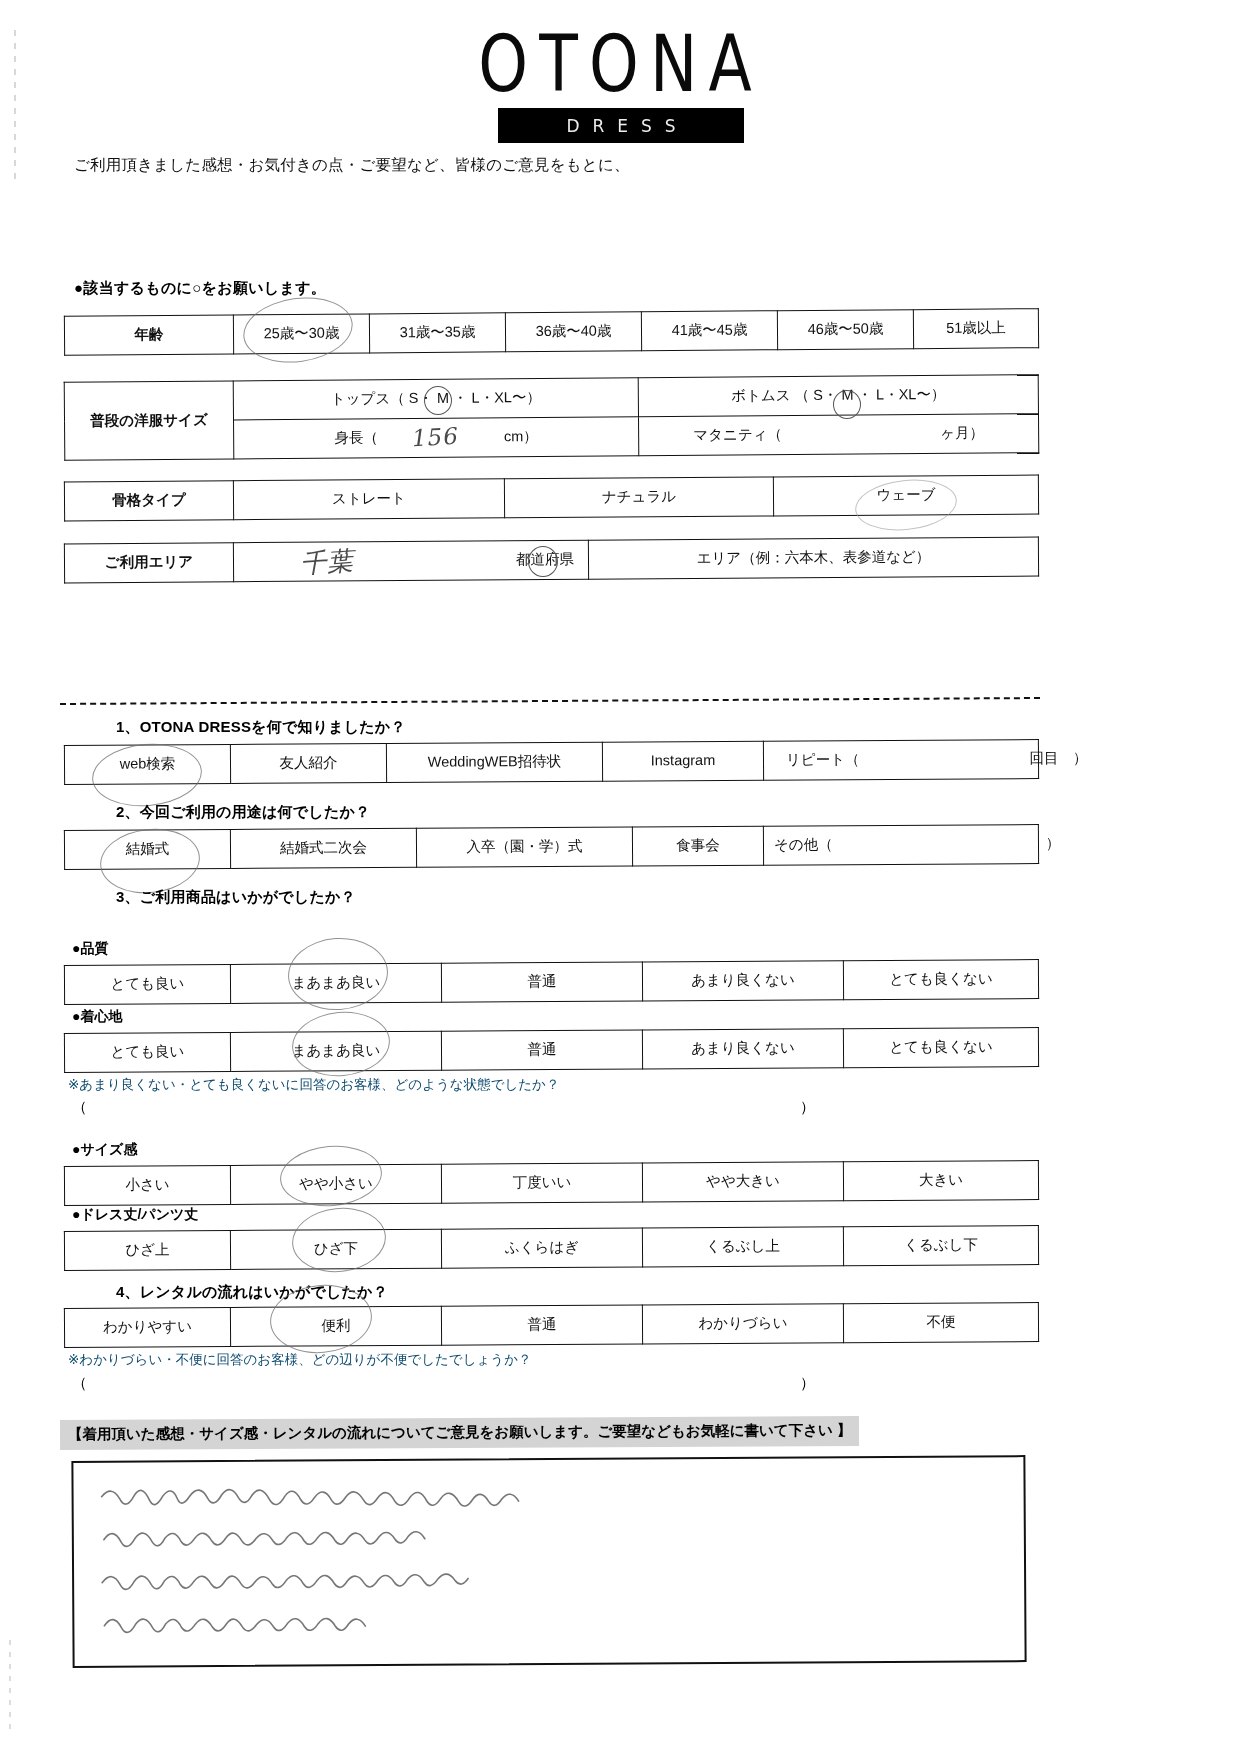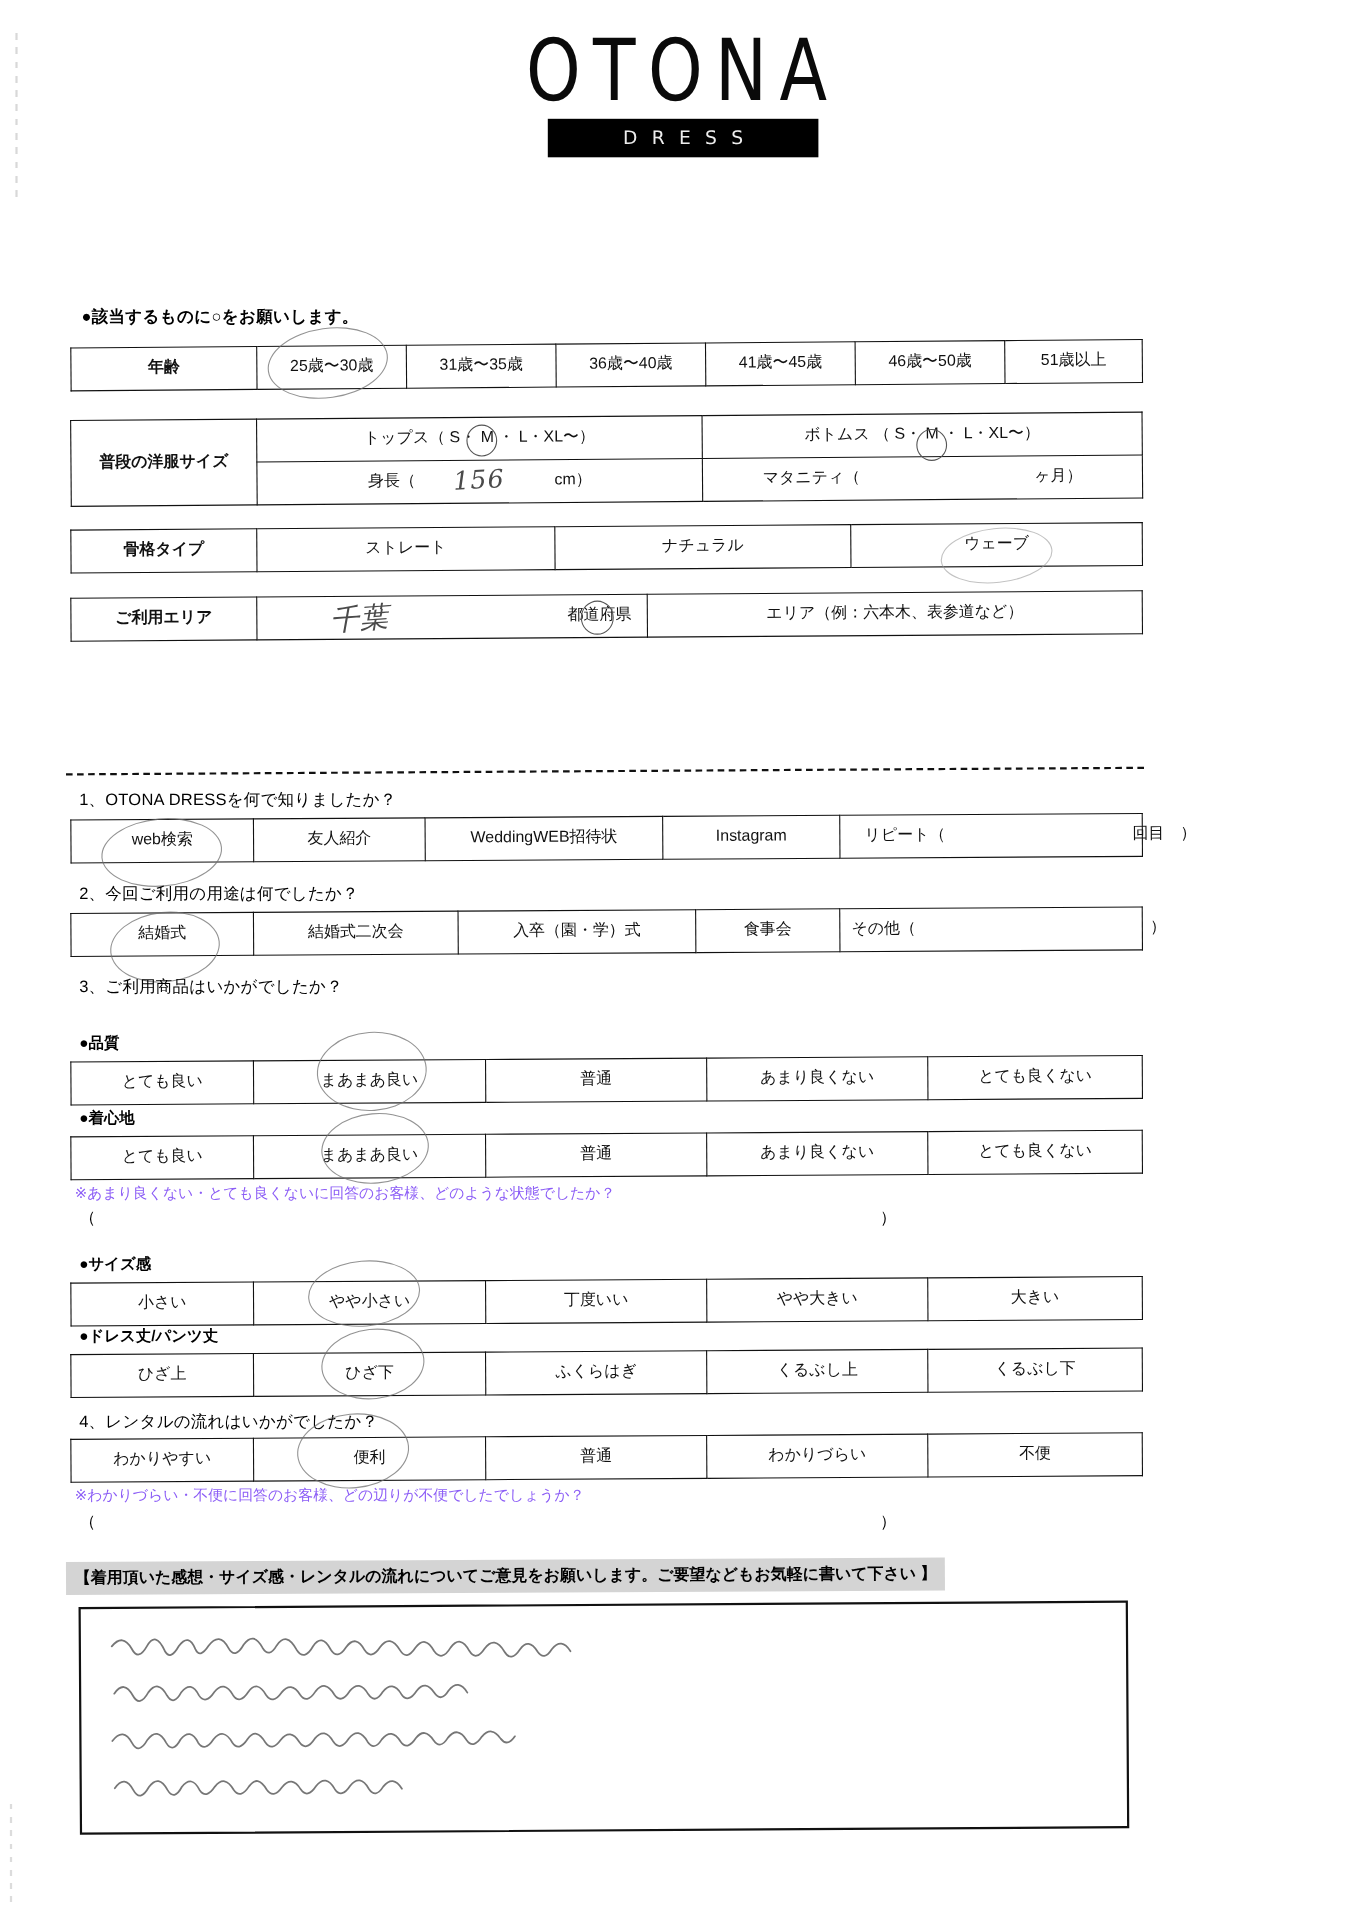--- a/index.html
+++ b/index.html
@@ -84,29 +84,30 @@
   }
   .tbl td.lbl{font-weight:bold;font-size:14.5px;}
 
   
   .skew1{transform:rotate(-0.45deg);}
   .skew2{transform:rotate(-0.4deg);}
   .skew3{transform:rotate(-0.35deg);}
 
   .qtitle{
     position:absolute;
-    font-size:15px;font-weight:normal;letter-spacing:.2px;
+    font-size:15px;font-weight:bold;letter-spacing:.2px;
     white-space:nowrap;
+    margin-left:44px;
   }
   .subtitle{
     position:absolute;font-size:14px;font-weight:bold;
     white-space:nowrap;
   }
   .note{
-    position:absolute;font-size:13.5px;white-space:nowrap;color:#8b5cf6;
+    position:absolute;font-size:13.5px;white-space:nowrap;color:#0c4a6e;
   }
   .paren{
     position:absolute;font-size:15px;
   }
 
   .dashline{
     position:absolute;left:60px;top:700px;width:980px;height:0;
     border-top:2.5px dashed #111;
     transform:rotate(-0.35deg);
   }
@@ -160,20 +161,21 @@
   <div class="scan-edge2"></div>
 
   <div class="logo-wrap">
     <div class="logo-main">OTONA</div>
     <div class="logo-sub">
       <span>DRESS</span>
     </div>
   </div>
 
   <div class="intro">
+    <div>ご利用頂きました感想・お気付きの点・ご要望など、皆様のご意見をもとに、</div>
   </div>
 
   <div class="lead">●該当するものに○をお願いします。</div>
 
   <table class="tbl skew1" style="left:64px;top:312px;width:975px;">
     <tbody>
         <tr>
       <td class="lbl" style="width:168px">年齢</td>
       <td style="width:135px">25歳〜30歳</td>
       <td style="width:135px">31歳〜35歳</td>

